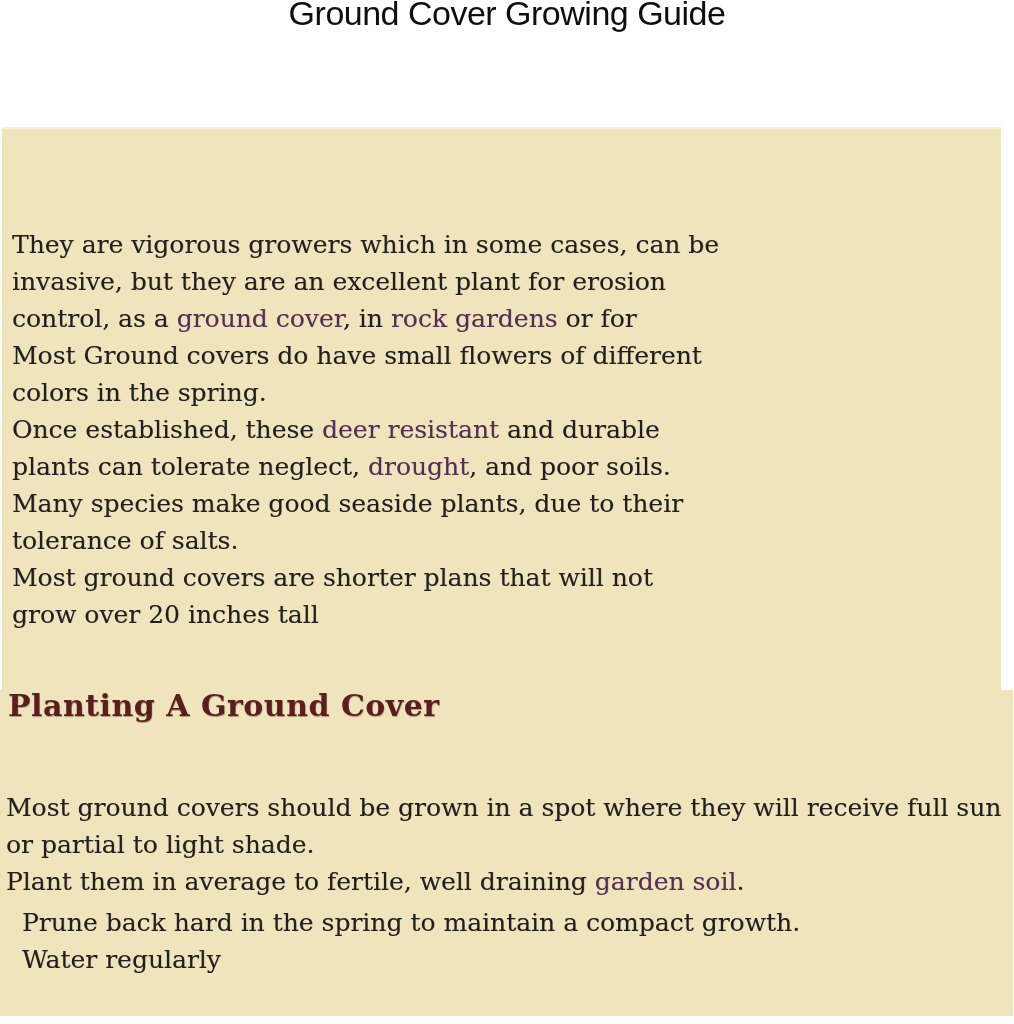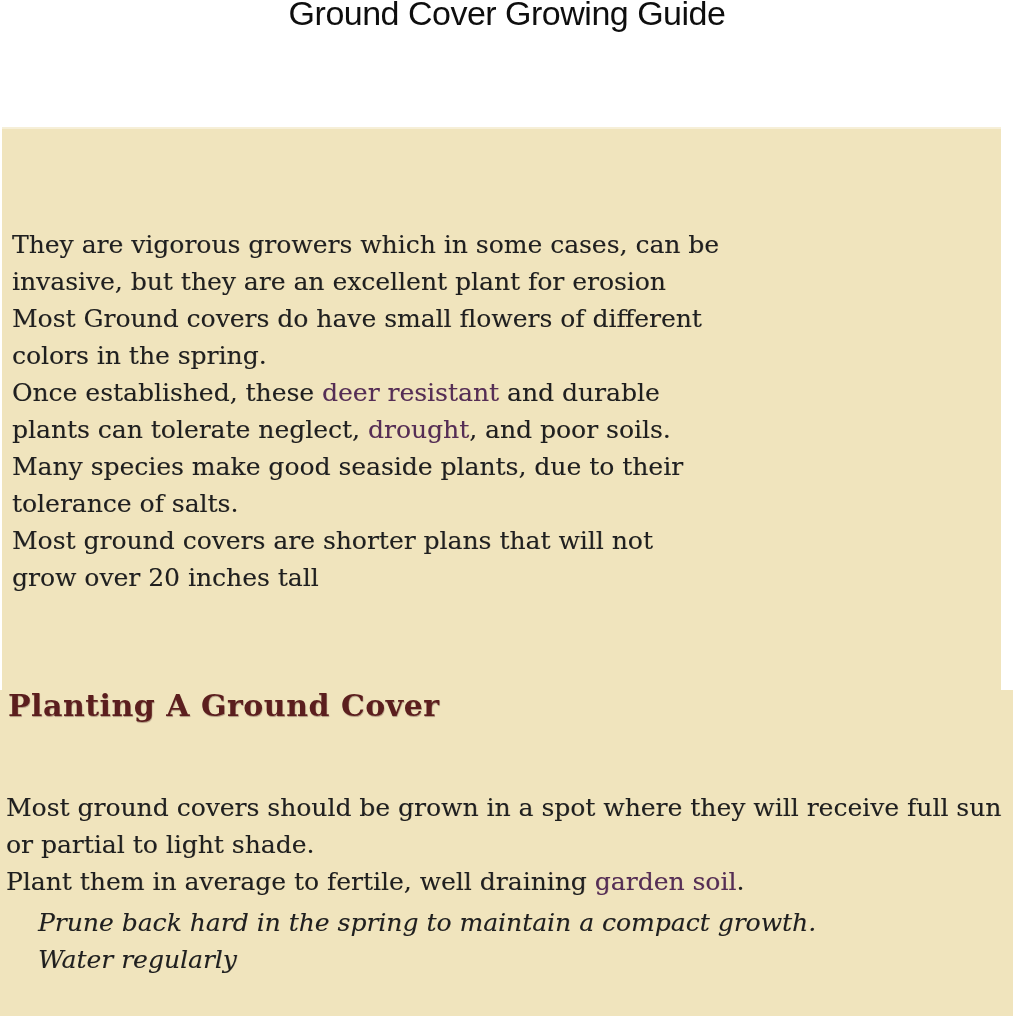--- a/index.html
+++ b/index.html
@@ -31,21 +31,21 @@
   }
   .para{
     position:absolute;
     font-size:25px;line-height:37px;
     color:var(--body-text);
     text-shadow:0.4px 0.4px 0.6px rgba(40,40,40,0.35);
   }
   .intro-para{left:12px;top:190px;margin-top:36px;}
   .planting-para{left:6px;top:789px;}
   .line{white-space:nowrap;}
-  .line.indent{margin-left:32px;font-style:italic;}
+  .line.indent{margin-left:16px;}
   .line.gap{margin-top:4px;}
   .link{
     color:var(--link);
     cursor:pointer;
     text-shadow:0.4px 0.4px 0.6px rgba(70,40,70,0.3);
   }
   .section-heading{
     position:absolute;left:8px;top:688px;margin:0;
     font-family:"DejaVu Serif", serif;
     font-size:30px;font-weight:bold;letter-spacing:0.5px;
@@ -57,20 +57,21 @@
 <body>
 
 <div class="bg-panel-top"></div>
 <div class="bg-panel-bottom"></div>
 
 <h1 class="page-title">Ground Cover Growing Guide</h1>
 
 <div class="para intro-para" id="intro-lines">
     <div class="line"><span>They are vigorous growers which in some cases, can be</span></div>
     <div class="line"><span>invasive, but they are an excellent plant for erosion</span></div>
+    <div class="line"><span>control, as a </span><span class="link">ground cover</span><span>, in </span><span class="link">rock gardens</span><span> or for</span></div>
     <div class="line"><span>Most Ground covers do have small flowers of different</span></div>
     <div class="line"><span>colors in the spring.</span></div>
     <div class="line"><span>Once established, these </span><span class="link">deer resistant</span><span> and durable</span></div>
     <div class="line"><span>plants can tolerate neglect, </span><span class="link">drought</span><span>, and poor soils.</span></div>
     <div class="line"><span>Many species make good seaside plants, due to their</span></div>
     <div class="line"><span>tolerance of salts.</span></div>
     <div class="line"><span>Most ground covers are shorter plans that will not</span></div>
     <div class="line"><span>grow over 20 inches tall</span></div>
   </div>
 

